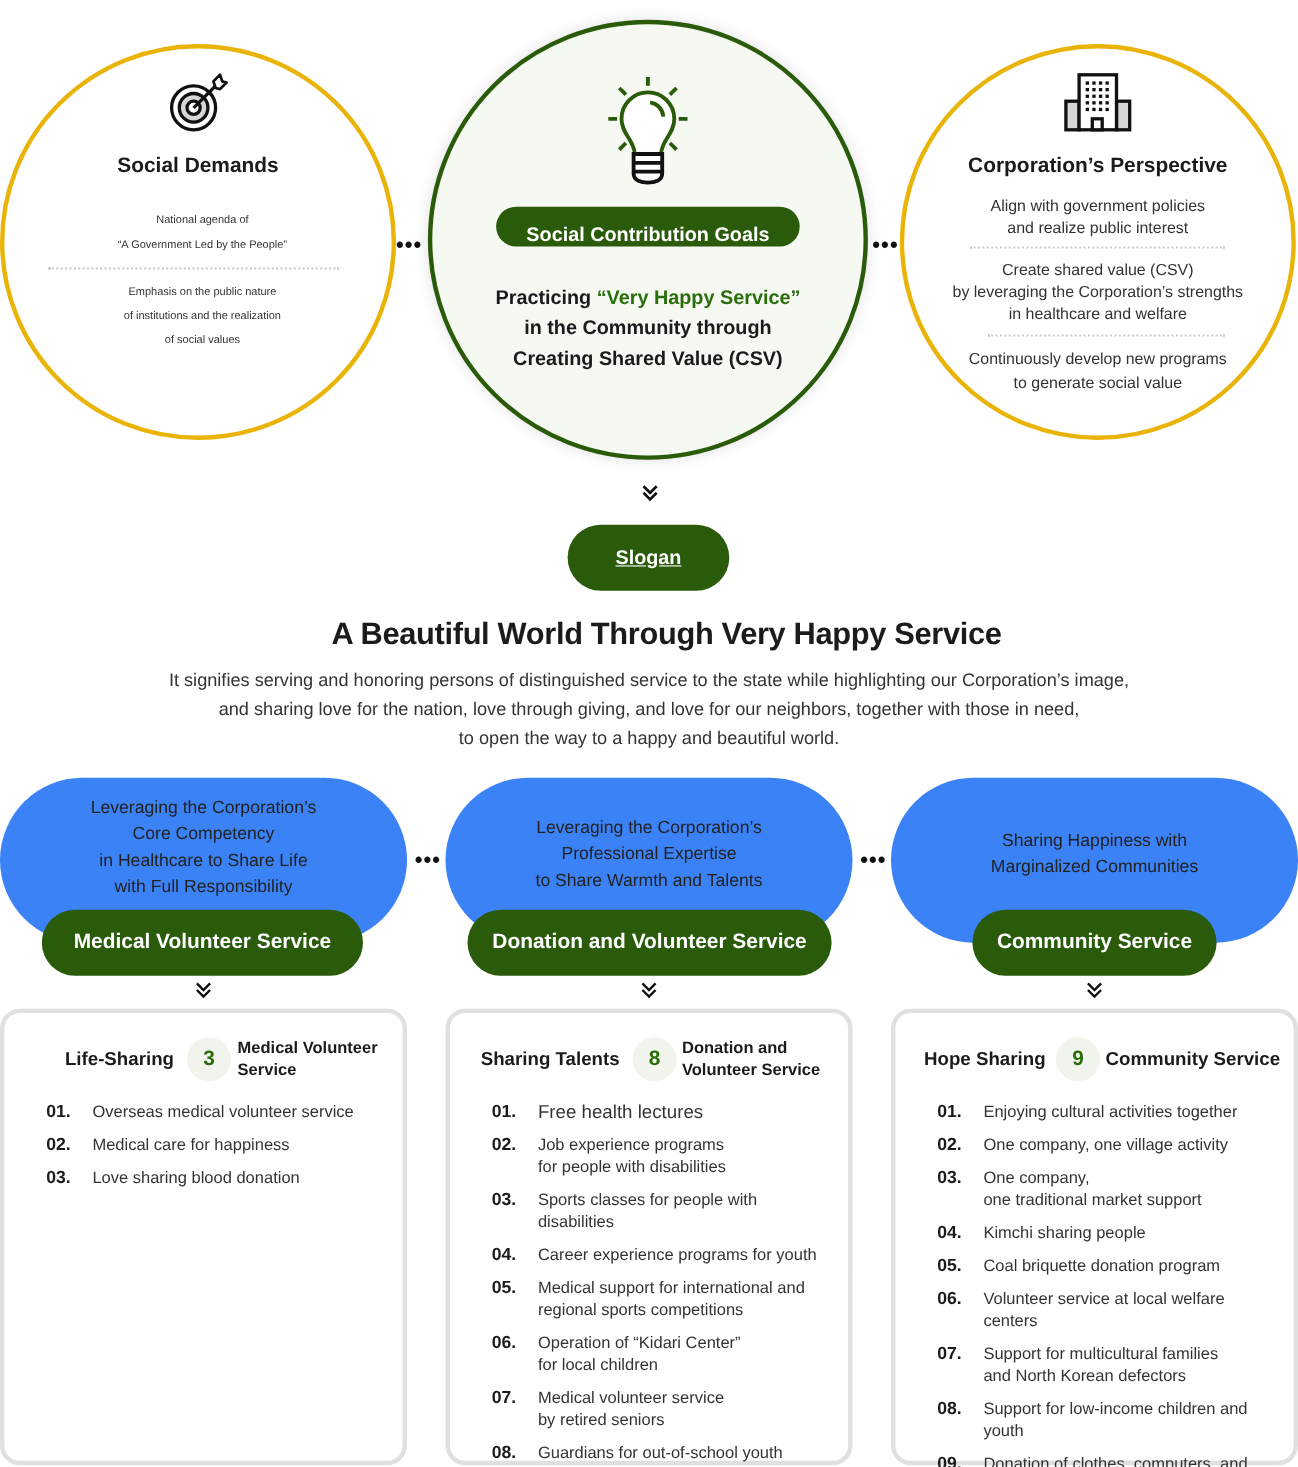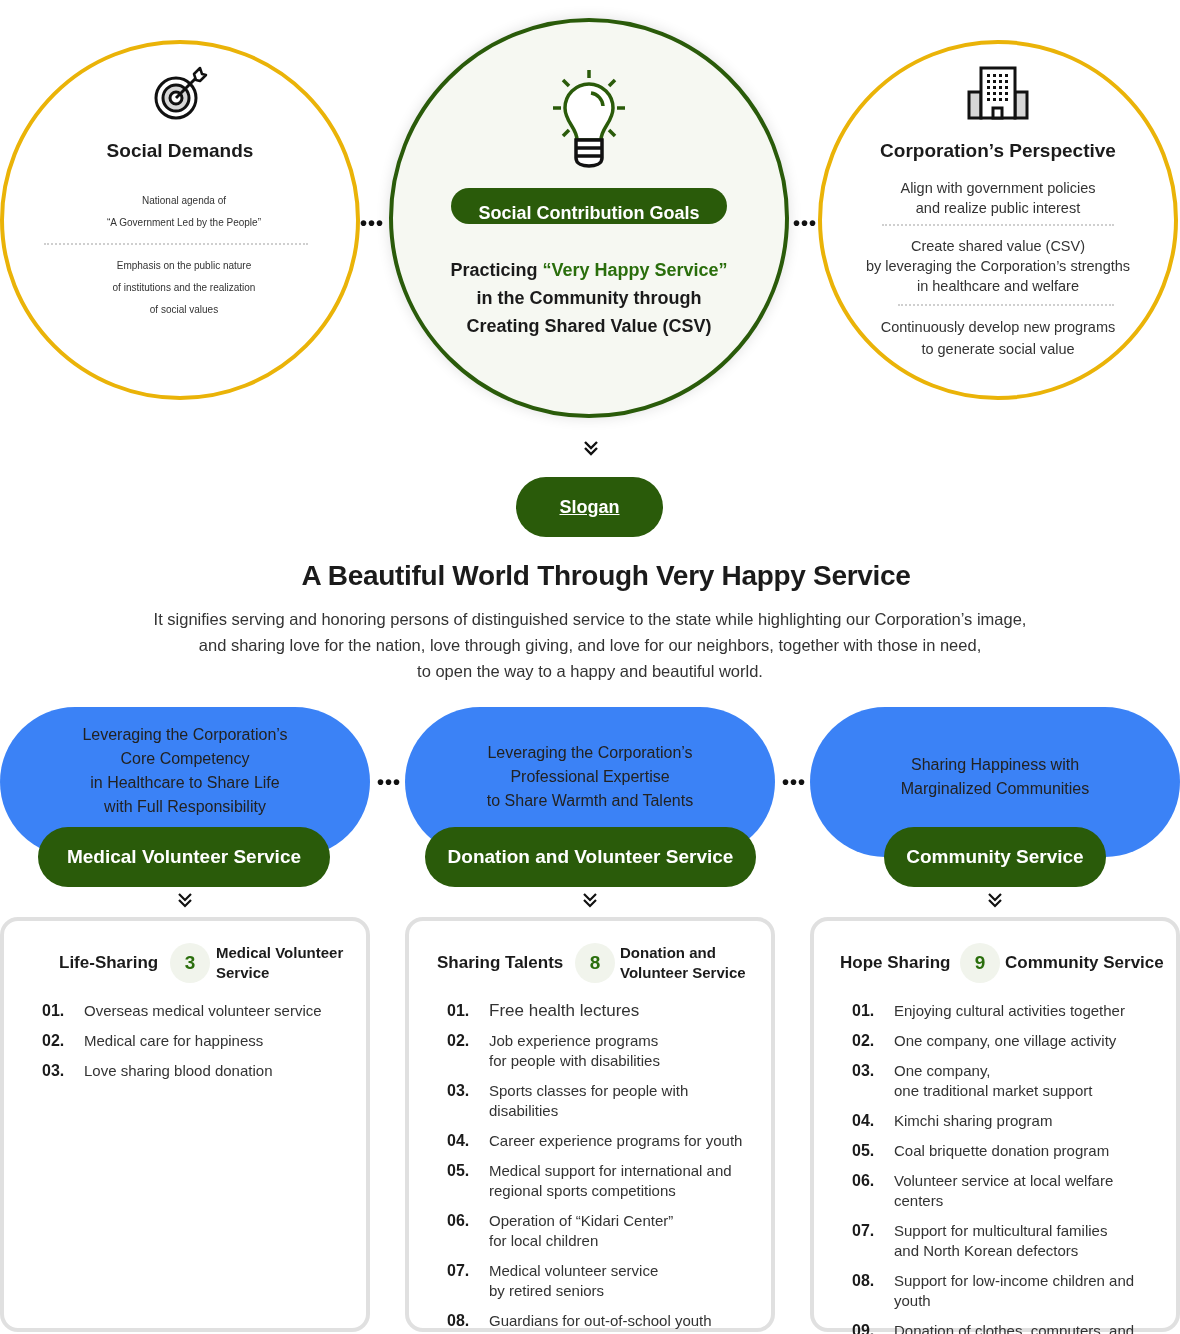--- a/index.html
+++ b/index.html
@@ -333,21 +333,21 @@
         <span class="num">02.</span>
         <span class="txt">One company, one village activity</span>
       </li>
     <li>
         <span class="num">03.</span>
         <span class="txt">One company,
 one traditional market support</span>
       </li>
     <li>
         <span class="num">04.</span>
-        <span class="txt">Kimchi sharing program</span>
+        <span class="txt">Kimchi sharing people</span>
       </li>
     <li>
         <span class="num">05.</span>
         <span class="txt">Coal briquette donation program</span>
       </li>
     <li>
         <span class="num">06.</span>
         <span class="txt">Volunteer service at local welfare centers</span>
       </li>
     <li>

